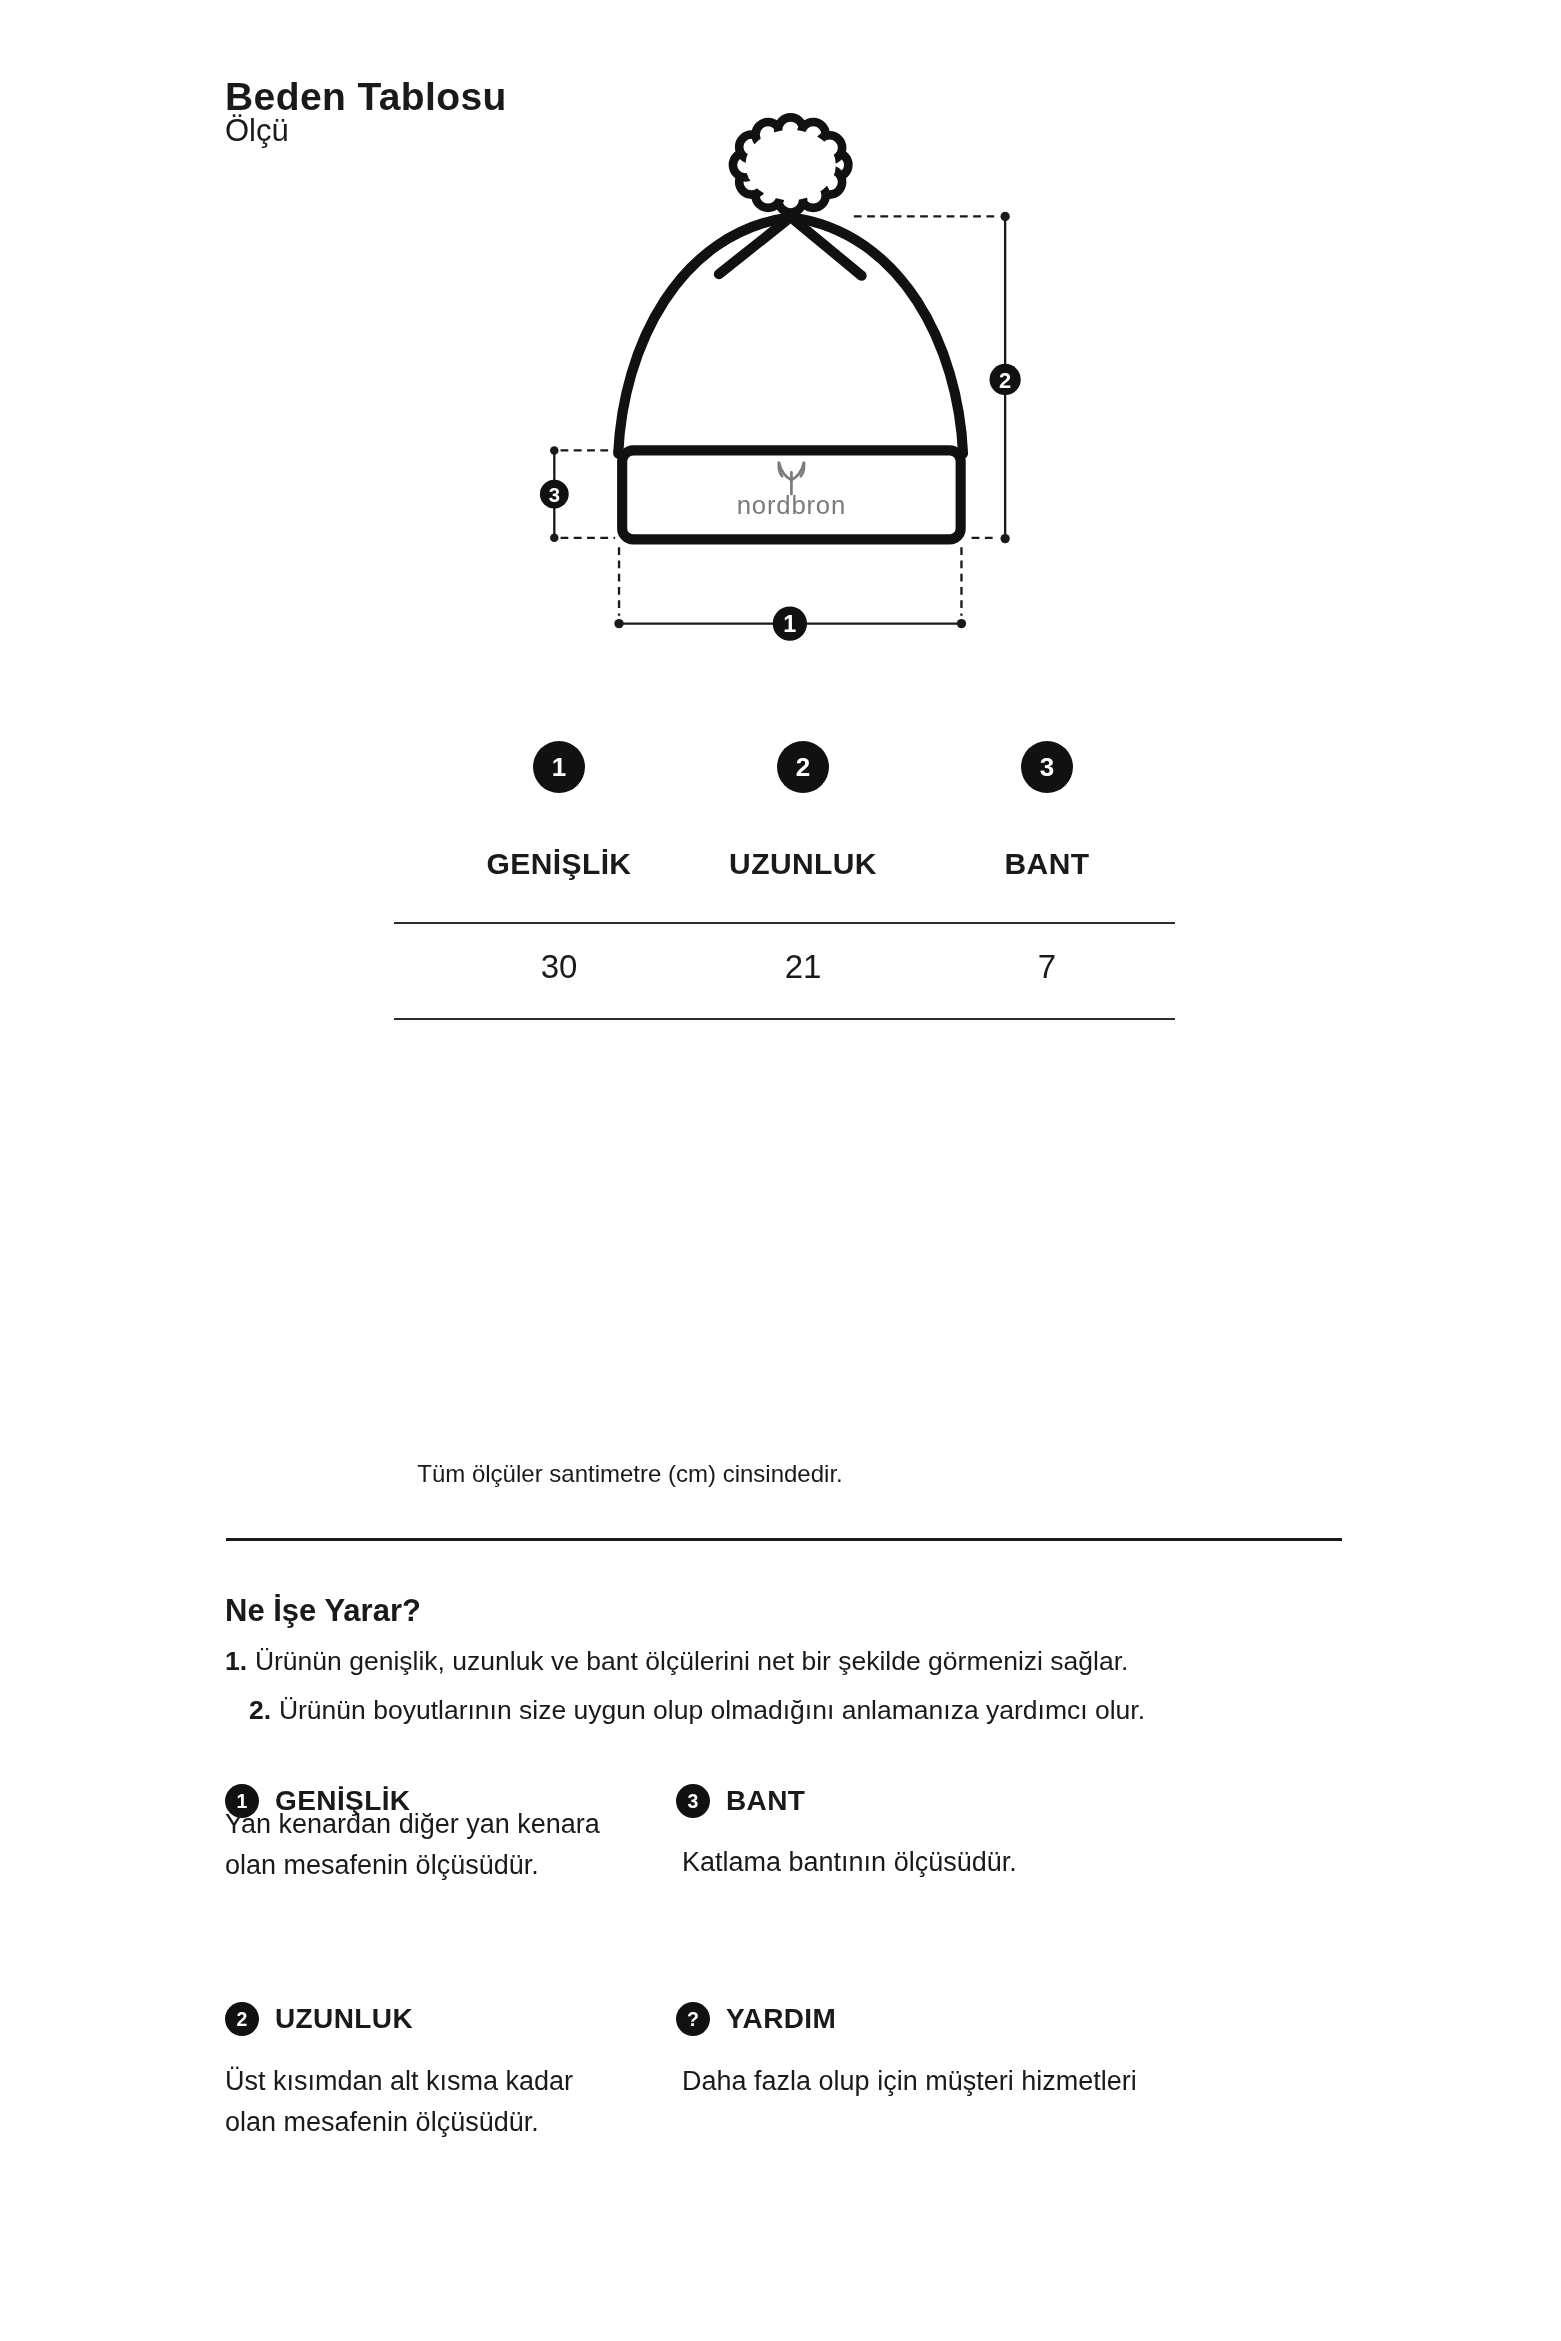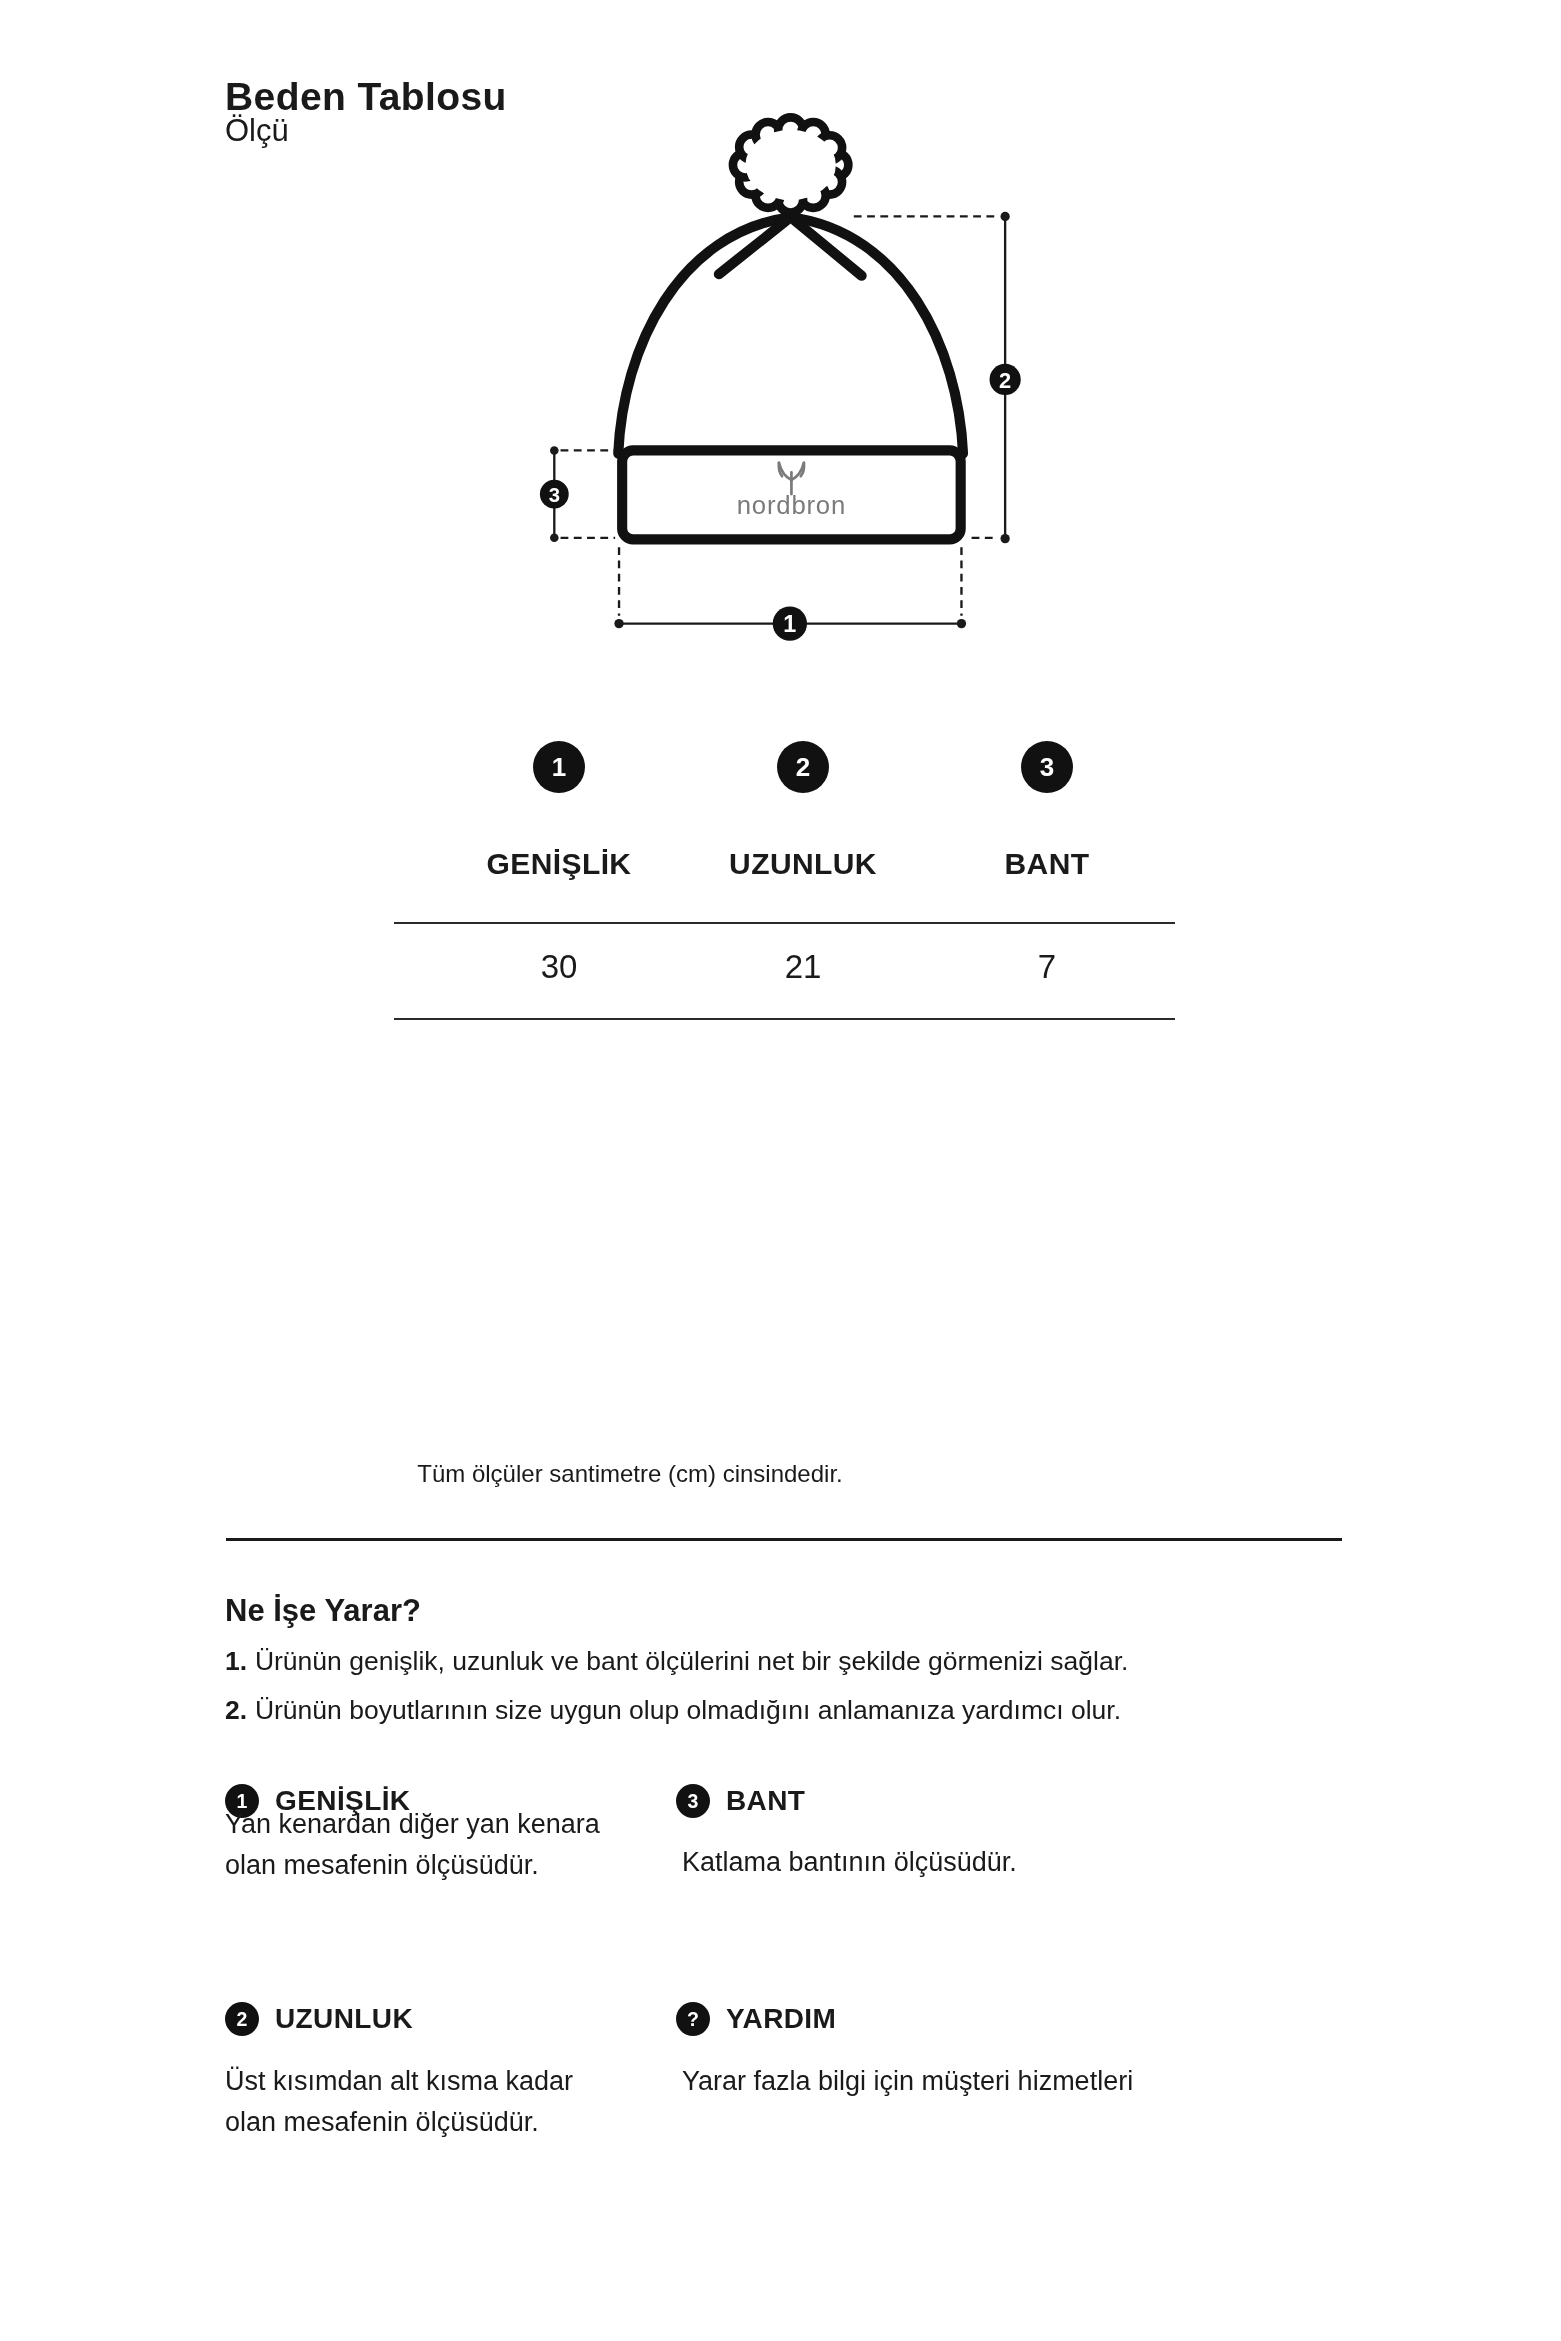--- a/index.html
+++ b/index.html
@@ -40,21 +40,21 @@
   .tline2{top:1018px;}
 
   .note-line{left:0;top:1460px;width:1260px;text-align:center;font-size:24px;}
 
   .divider{left:226px;top:1538px;width:1116px;height:3.1px;background:#1a1a1a;}
 
   
   .info-heading{left:225px;top:1593px;font-size:31px;font-weight:bold;}
   .info-item{left:225px;font-size:26.5px;white-space:nowrap;}
   .ii1{top:1646px;}
-  .ii2{top:1695px;}
+  .ii2{top:1695px;margin-left:24px;}
   .info-item b{margin-right:7.8px;}
 
   .ibadge{
     width:34px;height:34px;border-radius:50%;background:#111;
     display:flex;align-items:center;justify-content:center;
     color:#fff;font-size:19.5px;font-weight:bold;
   }
   .block-title{font-size:28px;font-weight:bold;letter-spacing:0.4px;line-height:34px;white-space:nowrap;}
   .block-desc{font-size:27px;line-height:41px;white-space:nowrap;}
 
@@ -200,15 +200,15 @@
 <div class="abs block-desc b-uzun-desc">
   <div>Üst kısımdan alt kısma kadar</div>
   <div>olan mesafenin ölçüsüdür.</div>
 </div>
 
 <div class="abs ibadge b-yard-badge">
     <span>?</span>
   </div>
 <div class="abs block-title b-yard-title">YARDIM</div>
 <div class="abs block-desc b-yard-desc">
-  <div>Yarar fazla bilgi için müşteri hizmetleri</div>
+  <div>Daha fazla olup için müşteri hizmetleri</div>
 </div>
 
 
 </body></html>

